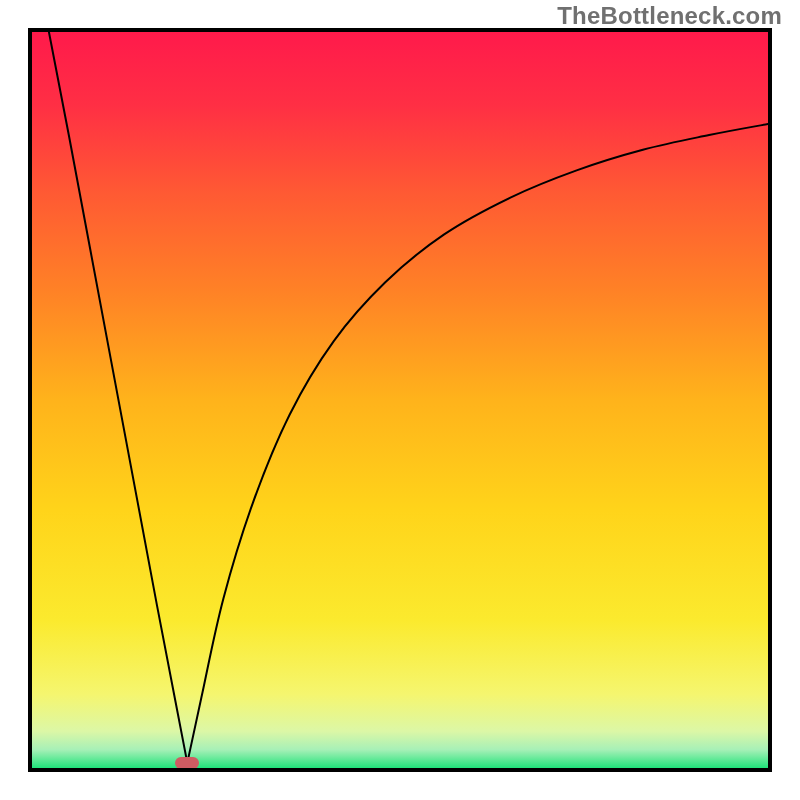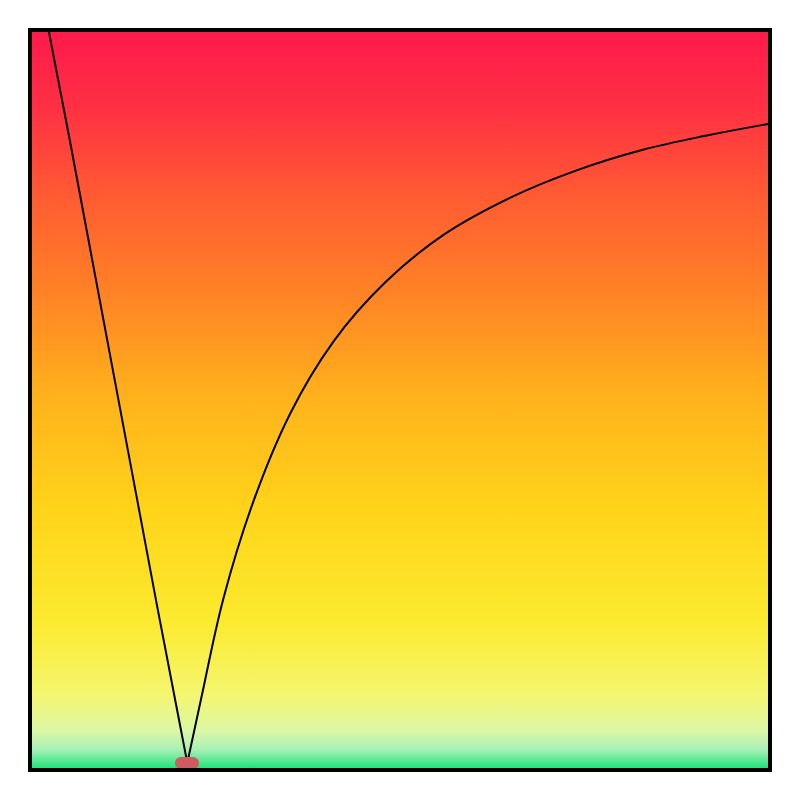--- a/index.html
+++ b/index.html
@@ -51,20 +51,21 @@
     height: 12px;
     border-radius: 6px;
     background: #cf5b62;
     transform: translate(-50%, -50%);
   }
 </style>
 </head>
 <body>
 
 <div class="canvas">
+  <div class="watermark">TheBottleneck.com</div>
 
   <div class="frame">
     <div class="plot-area">
       <svg id="plot-svg" width="736" height="736" viewBox="0 0 736 736" preserveAspectRatio="none">
         <defs>
           <linearGradient id="bg-grad" x1="0" y1="0" x2="0" y2="1">
               <stop offset="0%" stop-color="#ff1a4b"></stop>
               <stop offset="10%" stop-color="#ff2f44"></stop>
               <stop offset="22%" stop-color="#ff5a33"></stop>
               <stop offset="35%" stop-color="#ff8126"></stop>

